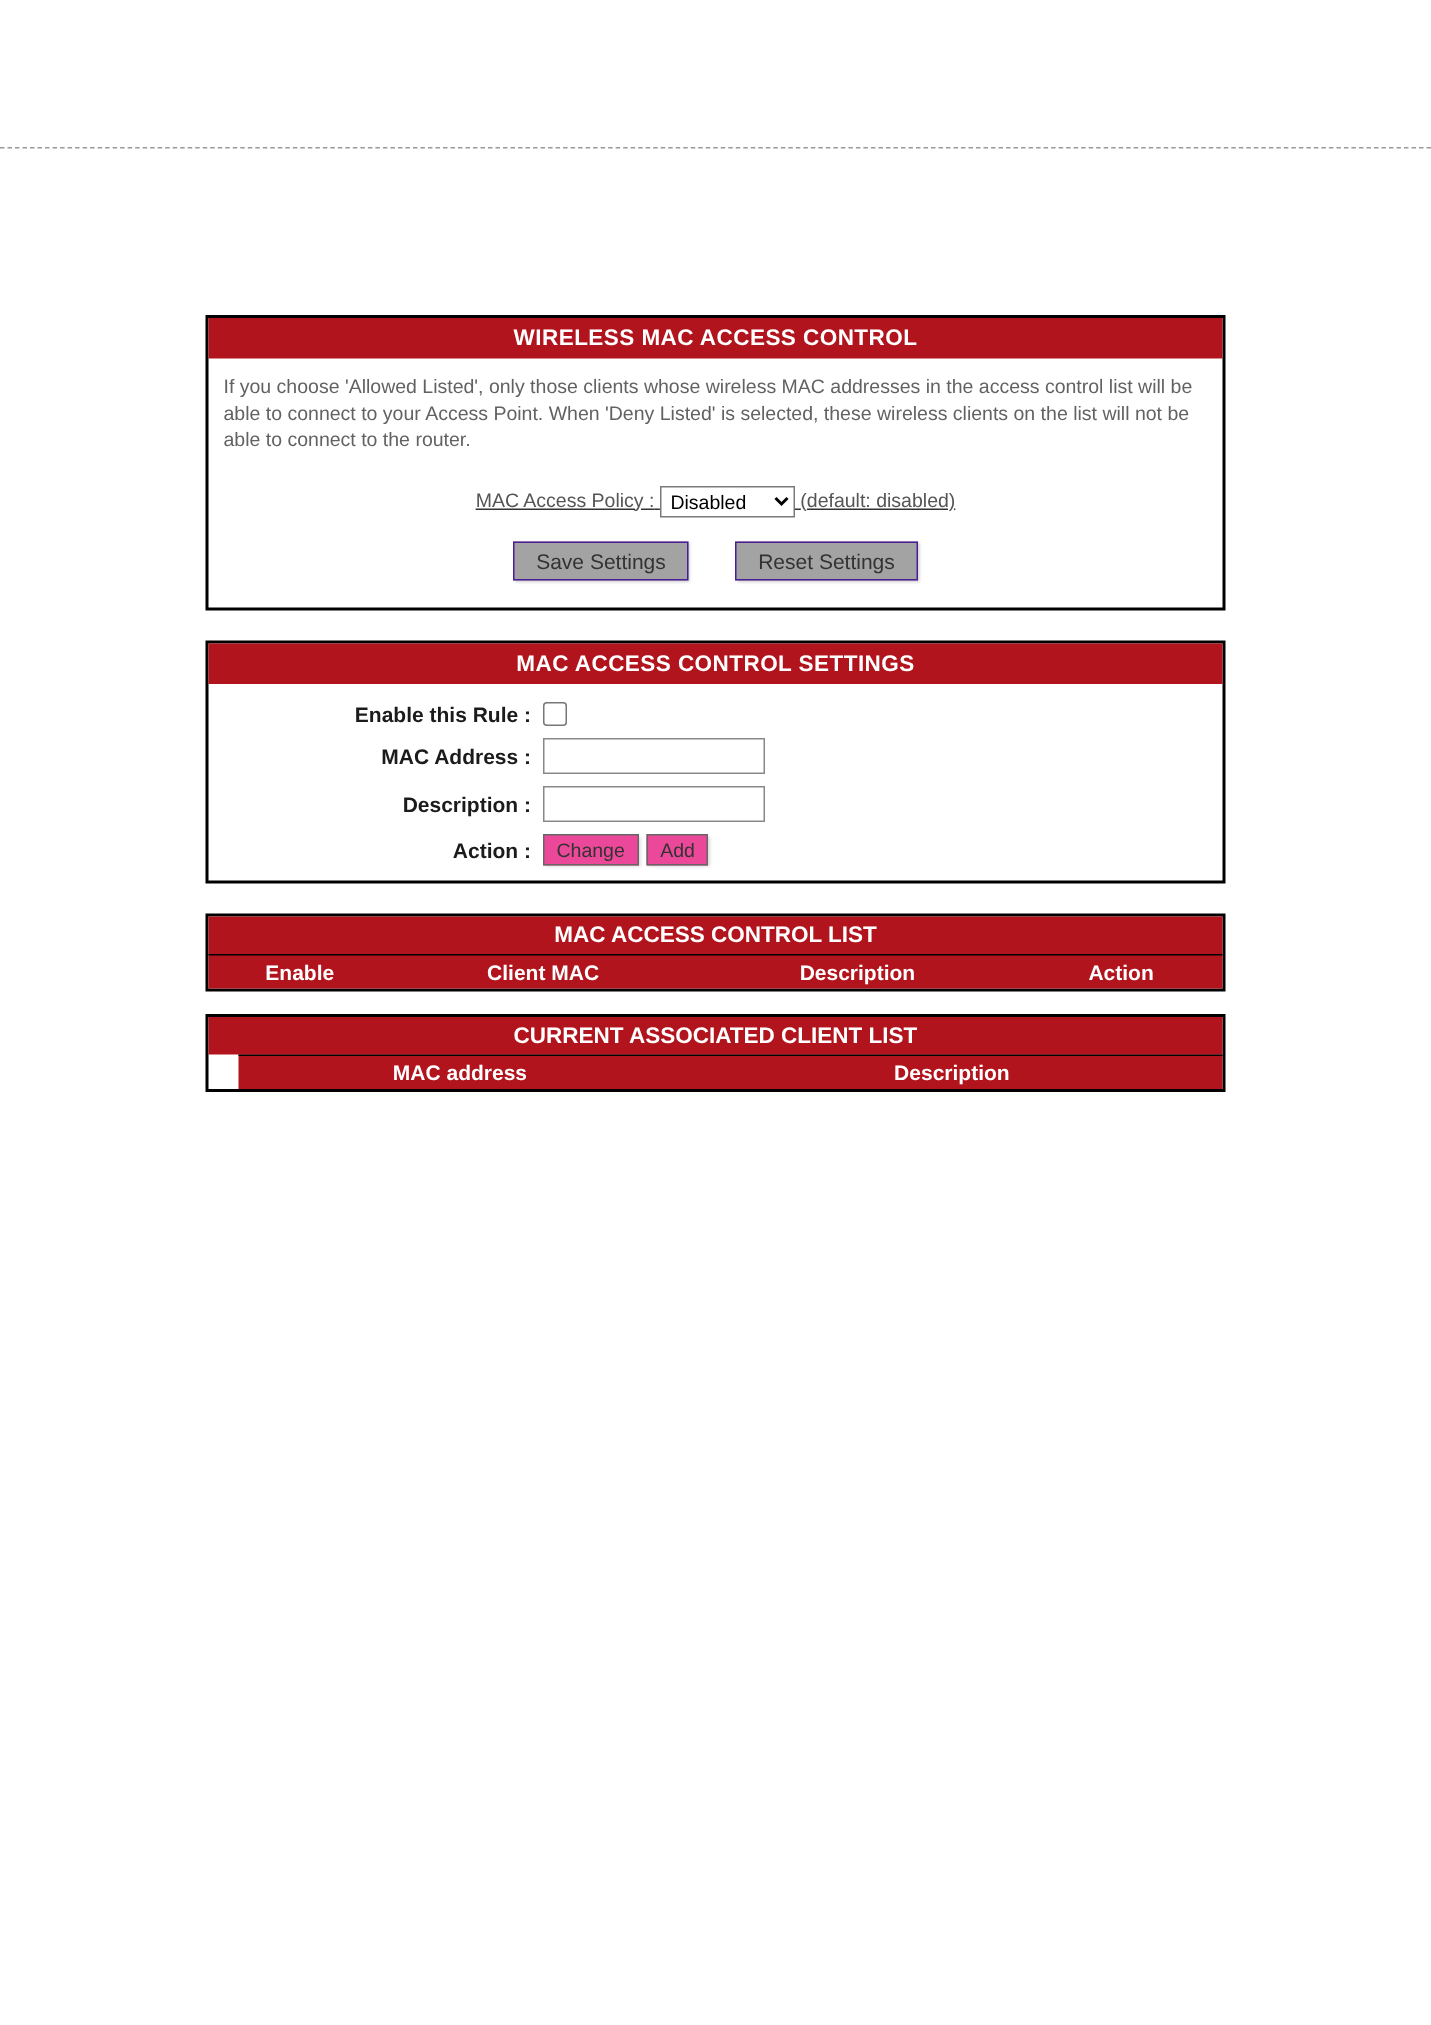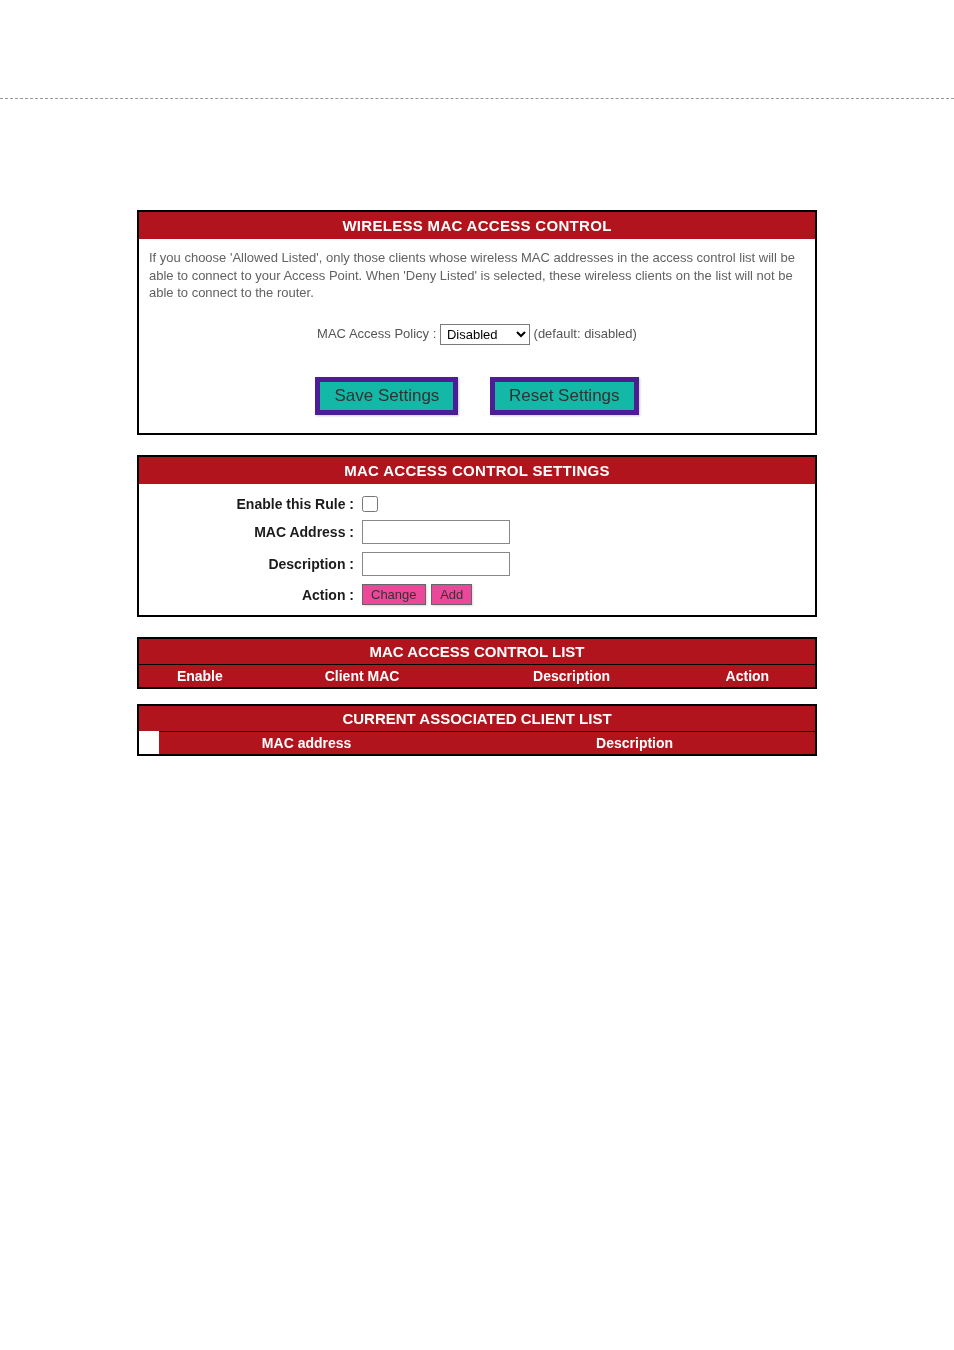--- a/index.html
+++ b/index.html
@@ -39,21 +39,22 @@
       border-radius: 30px;
     }
     .desc-text {
       color: #626262;
       font-size: 13px;
       line-height: 1.35;
       margin: 0 0 22px 0;
     }
     .policy-row {
       text-align: center;
-      margin-bottom: 32px;
+      margin-bottom: 16px;
+      text-decoration: underline;
     }
     .policy-row label {
       color: #555;
       font-size: 13px;
     }
     .select-box {
       font-family: Verdana, Arial, sans-serif;
       font-size: 13px;
       border: 1px solid #7a7a7a;
       padding: 1px 2px;
@@ -63,24 +64,24 @@
     }
     .policy-default {
       color: #555;
       font-size: 13px;
     }
     .button-row {
       text-align: center;
     }
     .btn {
       font-family: Arial, sans-serif;
-      font-size: 17px;
+      font-size: 14px;
       color: #333;
-      border: 5px solid #4c1d95;
-      background: #14b8a6;
+      border: 1px solid #4c1d95;
+      background: #a3a3a3;
       padding: 4px 14px;
       margin: 0 14px;
       cursor: pointer;
       box-shadow: 1px 1px 2px rgba(0,0,0,0.2);
     }
     .settings-form {
       padding: 8px 0 6px 0;
     }
     .form-row {
       display: flex;

